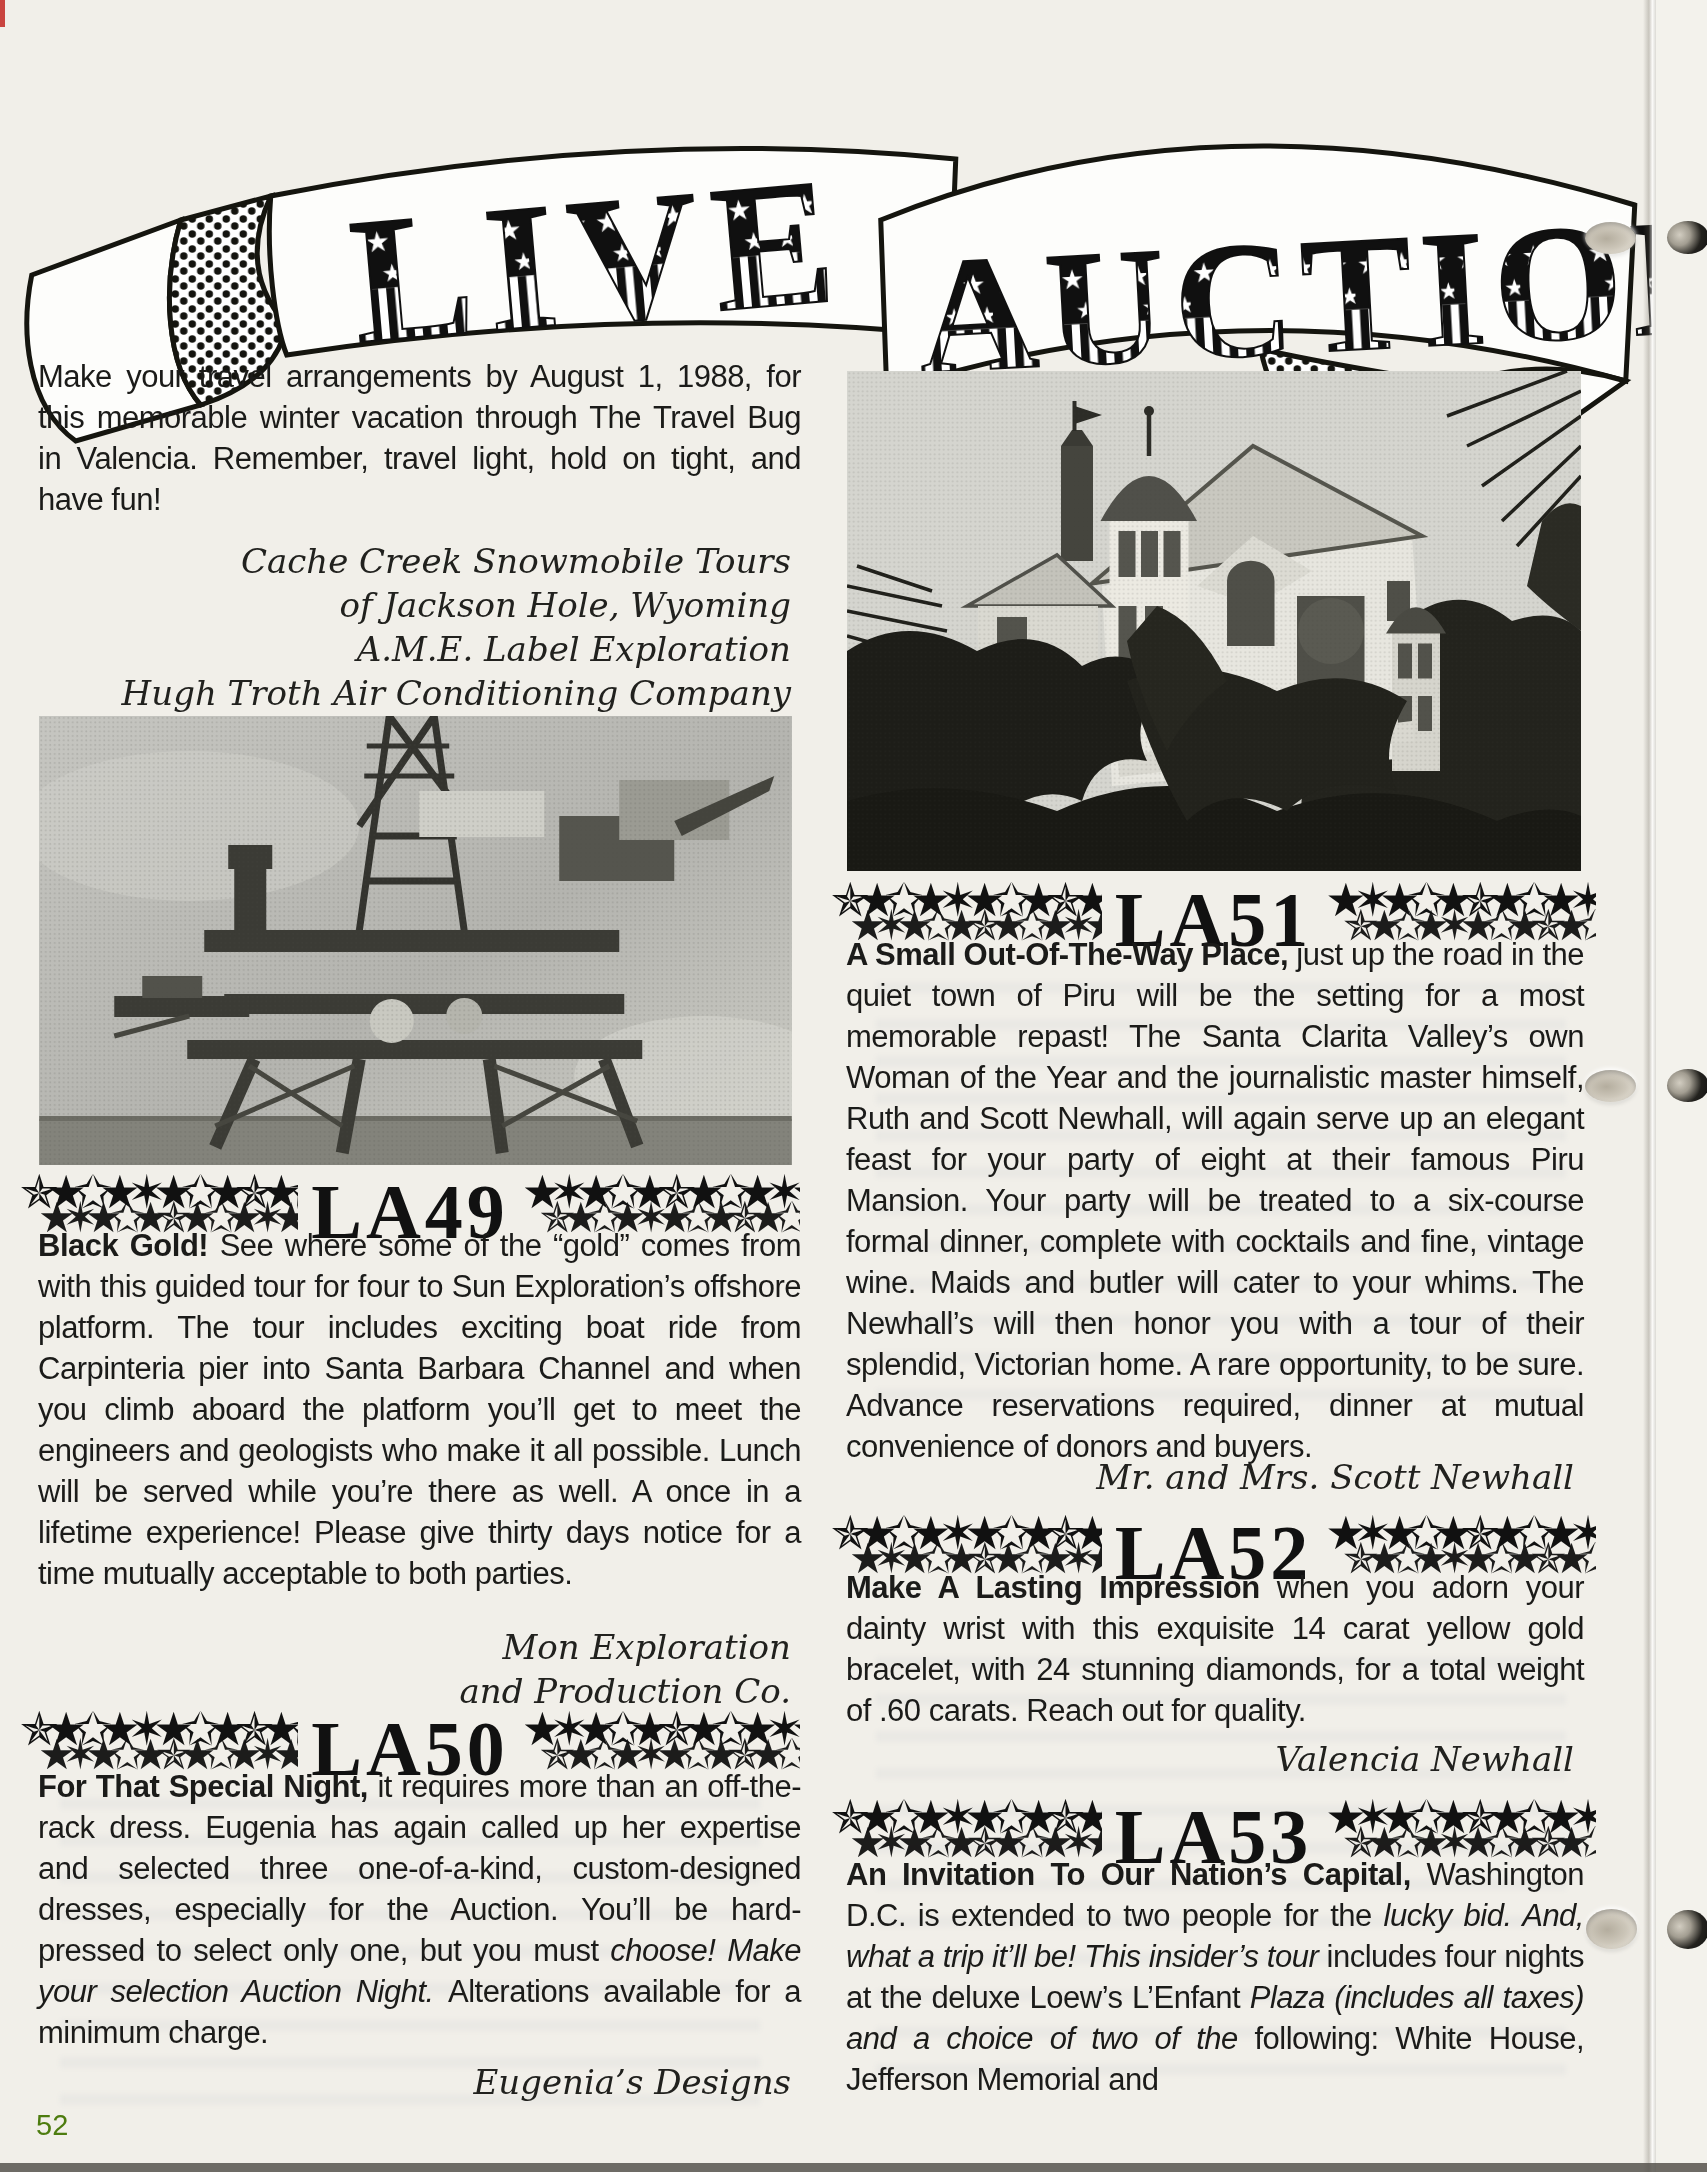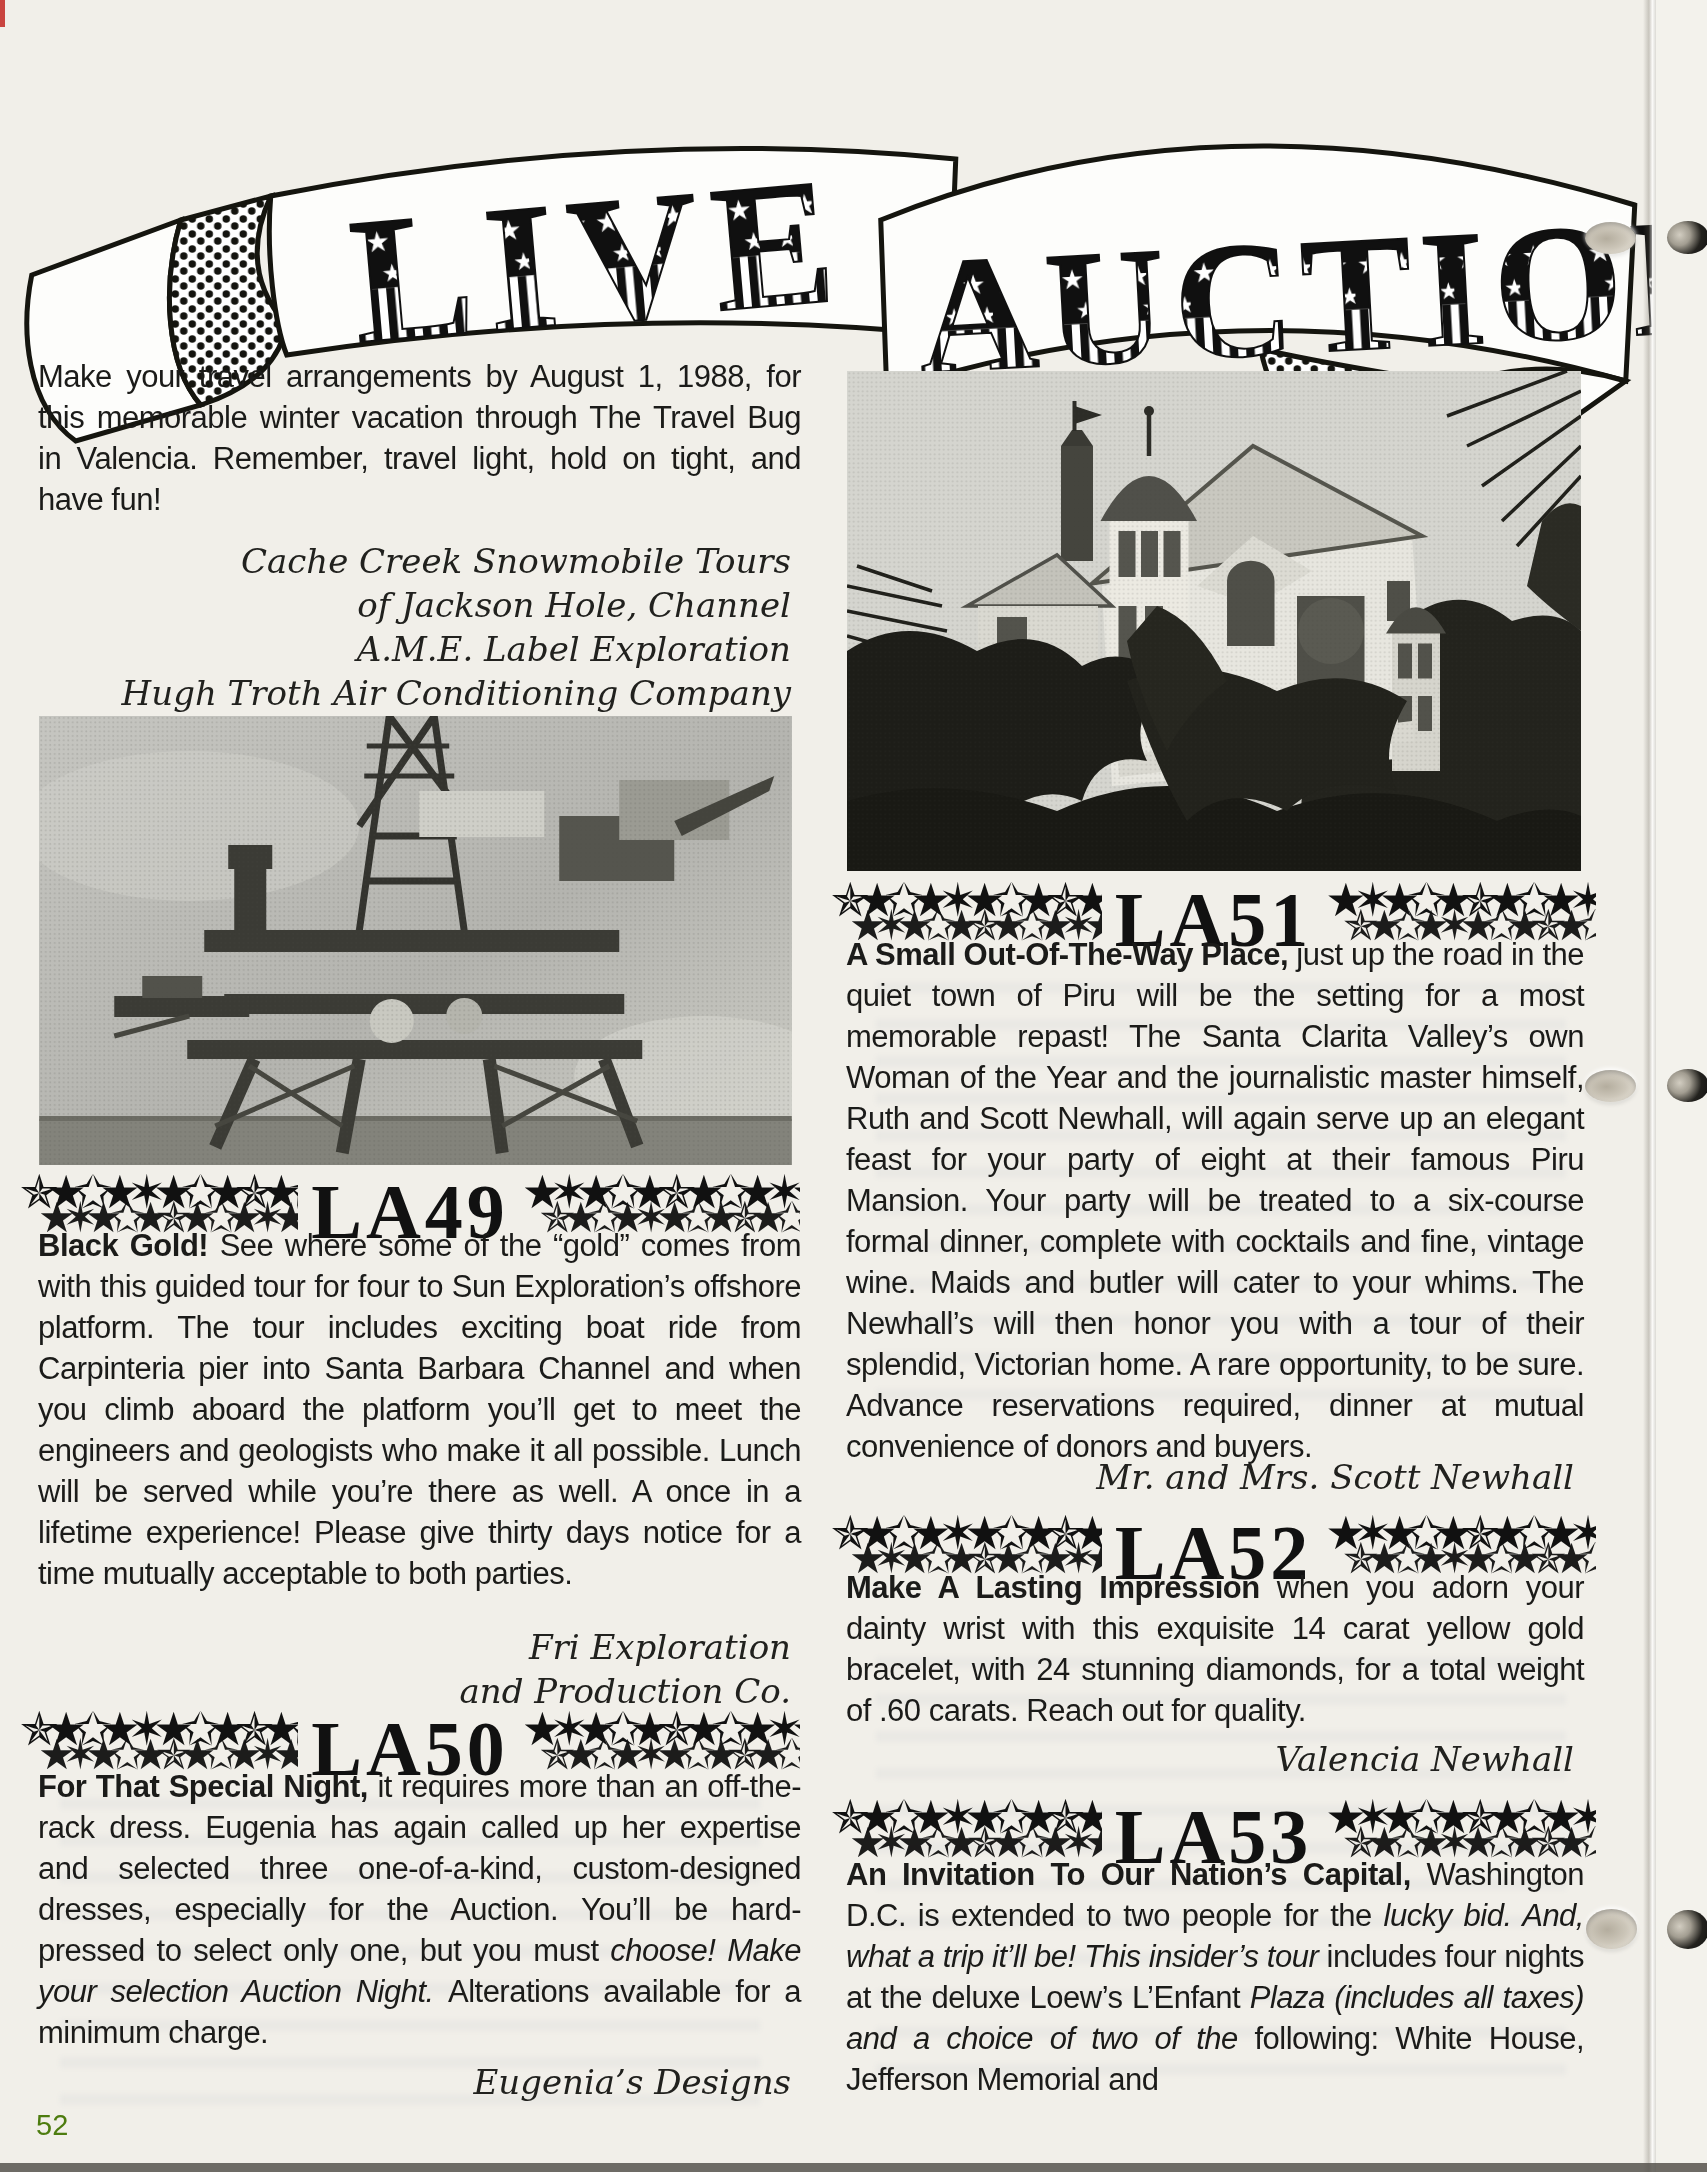--- a/index.html
+++ b/index.html
@@ -88,21 +88,21 @@
   <div class="bleed abs" style="left:60px;top:1781px;width:700px;height:350px;"></div>
   <div class="bleed abs" style="left:876px;top:976px;width:690px;height:450px;"></div>
   <div class="bleed abs" style="left:876px;top:1651px;width:690px;height:450px;"></div>
 
   <div class="abs body-text" style="left:38px;top:356px;width:763px;">
     <span>Make your travel arrangements by August 1, 1988, for this memorable winter vacation through The Travel Bug in Valencia. Remember, travel light, hold on tight, and have fun!</span>
   </div>
 
   <div class="abs credit" style="left:38px;top:539px;width:753px;">
     <div>Cache Creek Snowmobile Tours</div>
-    <div>of Jackson Hole, Channel</div>
+    <div>of Jackson Hole, Wyoming</div>
     <div>A.M.E. Label Exploration</div>
     <div>Hugh Troth Air Conditioning Company</div>
   </div>
 
   <div class="photo" style="left:39px;top:716px;width:753px;height:449px;">
     <svg width="753" height="449" viewBox="0 0 1505 898">
       <defs>
         <linearGradient id="sky1" x1="0" y1="0" x2="1" y2="1">
           <stop offset="0" stop-color="#c6c6c1"></stop>
             <stop offset=".55" stop-color="#b4b4af"></stop>
@@ -154,21 +154,21 @@
     <span class="sec-code">LA49</span>
     <span class="stars">
       <span class="sr r1">★✶★✩★✯★✩★✶★✩★✯★</span>
       <span class="sr r2">✯★✩★✶★✩★✯★✩★✶★✩</span>
     </span>
   </div>
   <div class="abs body-text" style="left:38px;top:1225px;width:763px;">
     <span class="lead">Black Gold! </span><span>See where some of the “gold” comes from with this guided tour for four to Sun Exploration’s offshore platform. The tour includes exciting boat ride from Carpinteria pier into Santa Barbara Channel and when you climb aboard the platform you’ll get to meet the engineers and geologists who make it all possible. Lunch will be served while you’re there as well. A once in a lifetime experience! Please give thirty days notice for a time mutually acceptable to both parties.</span>
   </div>
   <div class="abs credit" style="left:38px;top:1625px;width:753px;">
-    <div>Fri Exploration</div>
+    <div>Mon Exploration</div>
     <div>and Production Co.</div>
   </div>
 
   <div class="abs sec-header" style="left:20px;top:1711px;width:780px;">
     <span class="stars">
       <span class="sr r1">✯★✩★✶★✩★✯★✩★✶★✩</span>
       <span class="sr r2">★✶★✩★✯★✩★✶★✩★✯★</span>
     </span>
     <span class="sec-code">LA50</span>
     <span class="stars">

